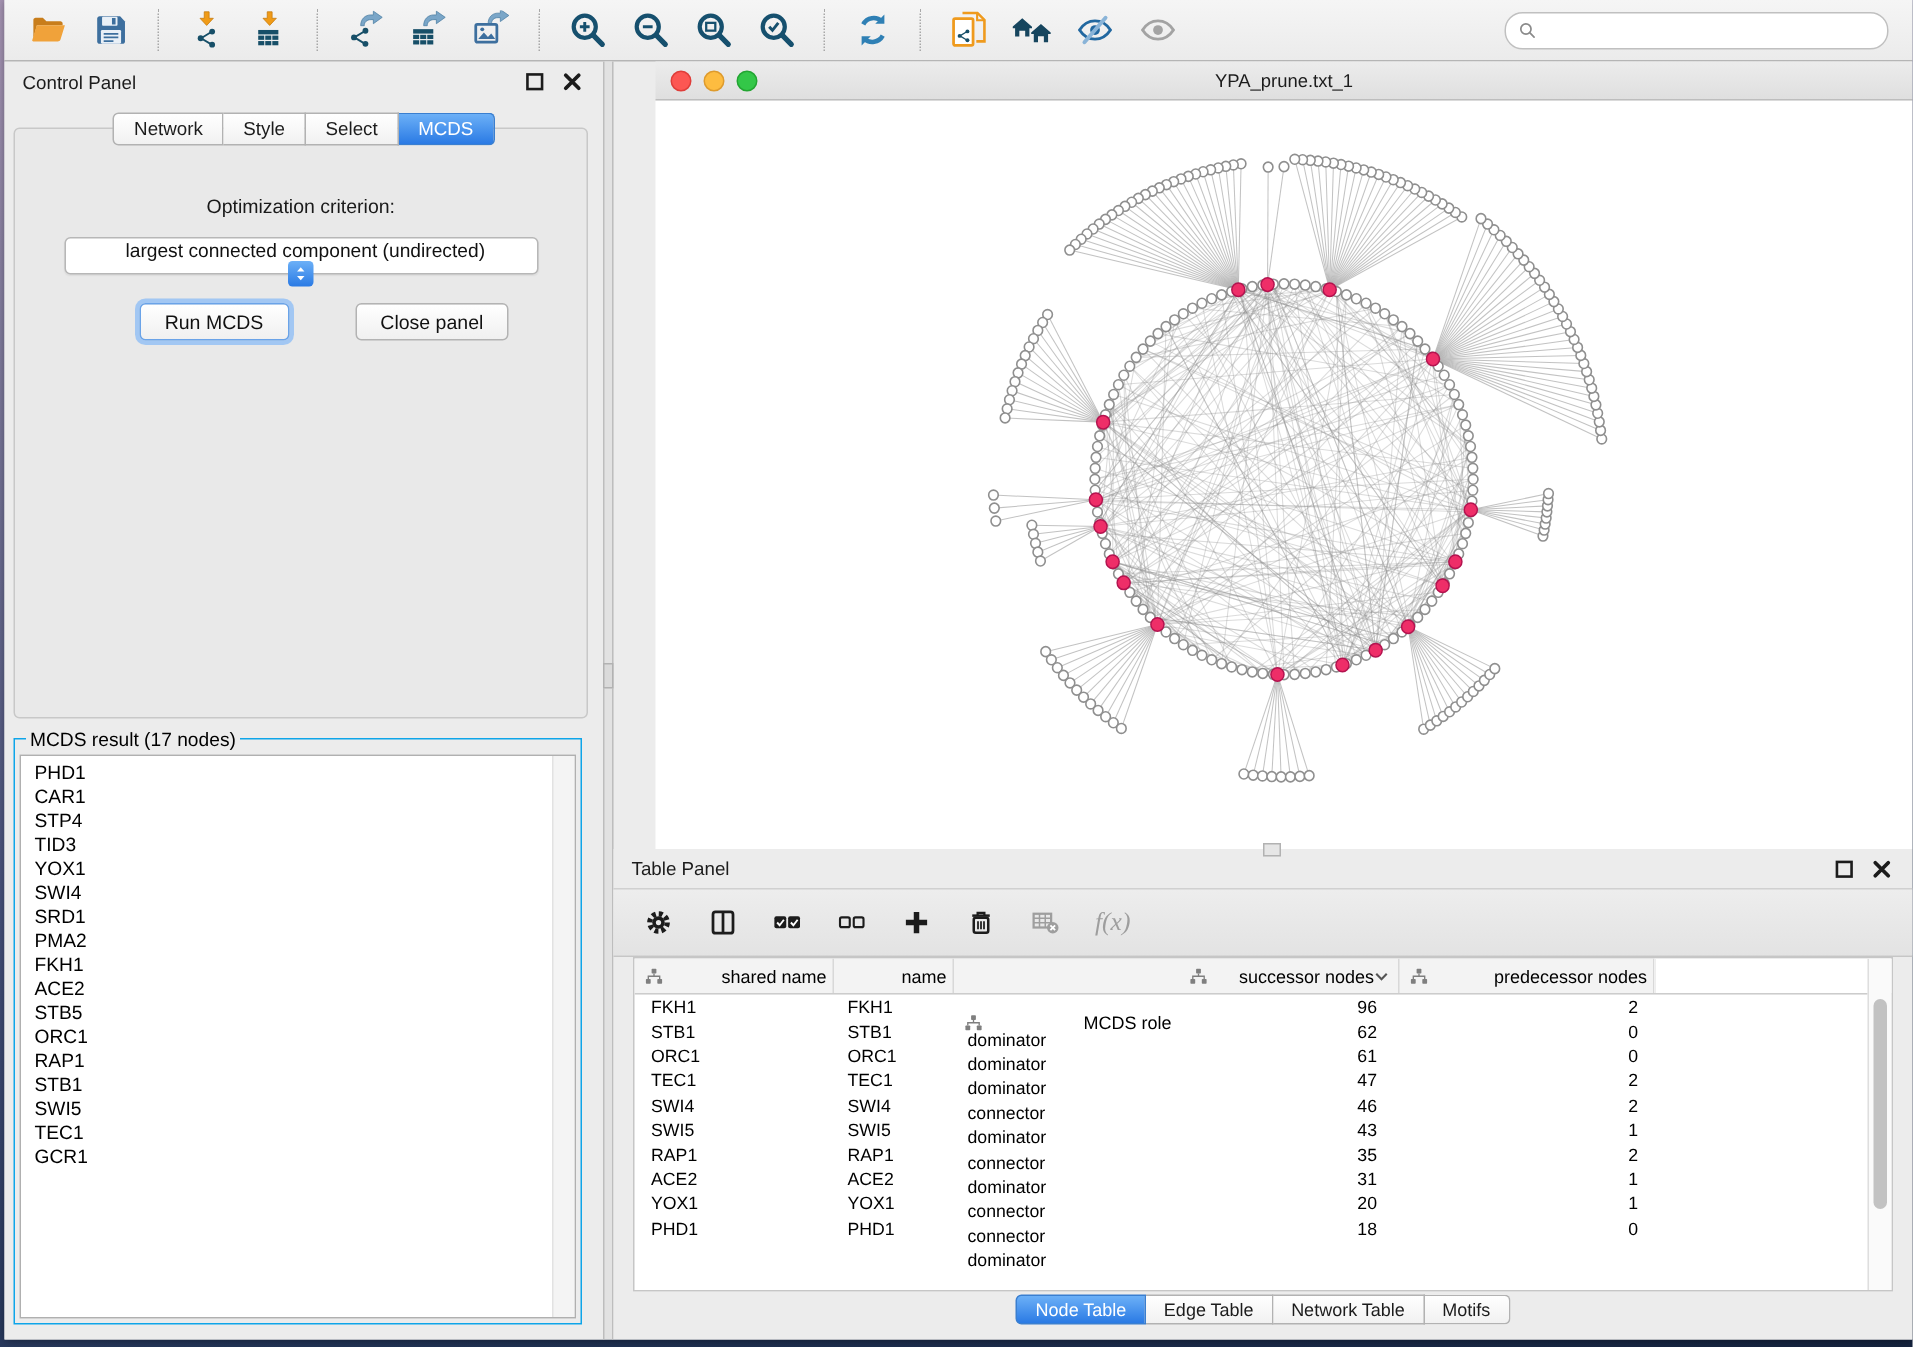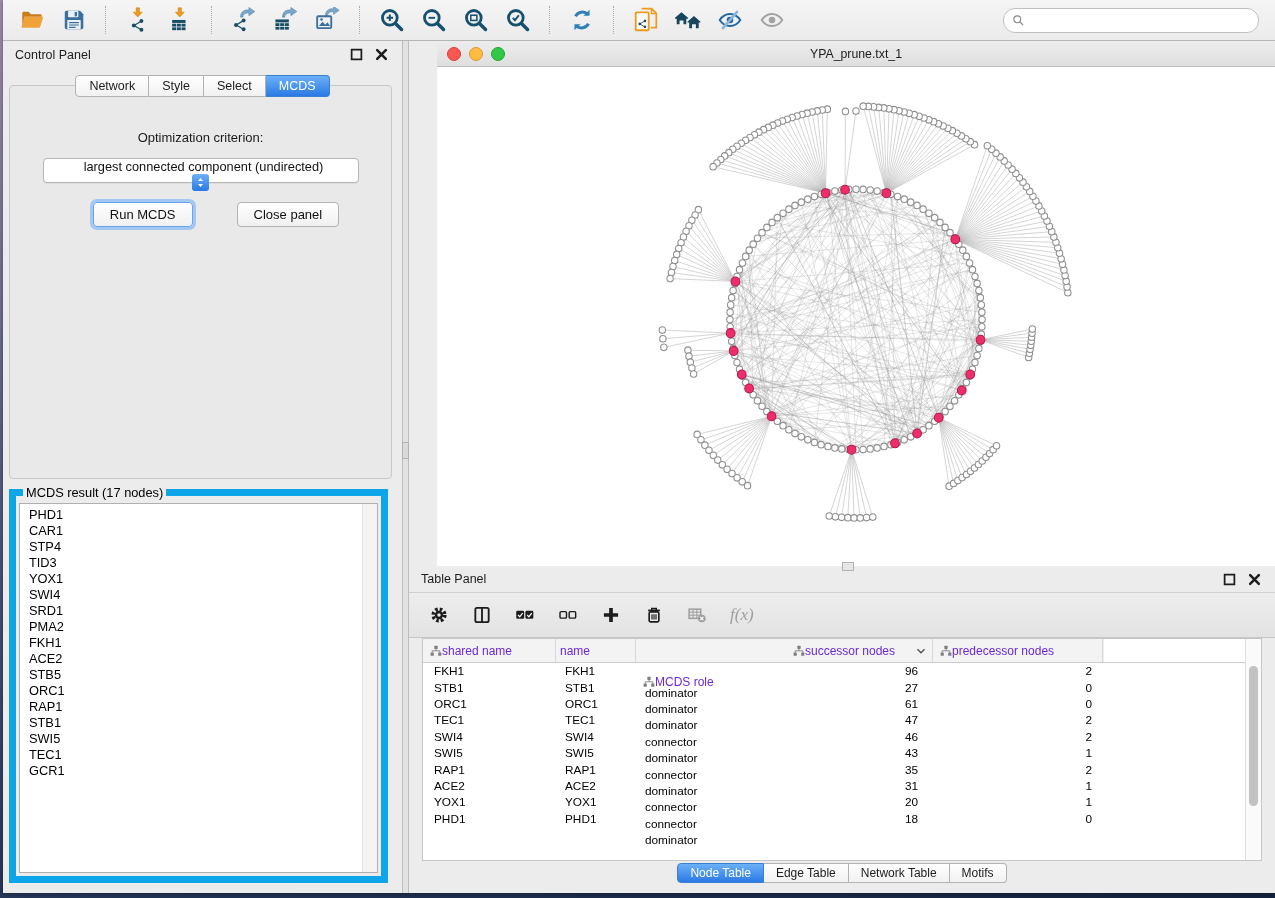--- a/index.html
+++ b/index.html
@@ -66,21 +66,21 @@
   }
   .select-stepper svg{width:100%;height:100%;display:block;}
   .btn-row{display:flex;justify-content:center;gap:13px;margin-top:19px;}
   .mac-btn{
     font-family:"Liberation Sans",sans-serif;font-size:13px;color:#111;
     background:linear-gradient(#ffffff,#f0f0f0);border:1px solid #b3b3b3;border-radius:4px;
     padding:4px 16px;cursor:pointer;margin-left:31px;
   }
   .mac-btn.focused{box-shadow:0 0 0 3px rgba(115,176,250,.6);border-color:#6aa3e8;}
   .result-box{
-    flex:1;margin:6px 14px 10px 6px;border:7px solid #0ea5e9;padding:3px;min-height:0;
+    flex:1;margin:6px 14px 10px 6px;border:1px solid #0ea5e9;padding:3px;min-height:0;
     display:flex;flex-direction:column;background:#ececec;
   }
   .result-box legend{font-size:12.8px;padding:0 3px;margin-left:4px;}
   .result-list{flex:1;background:#fff;border:1px solid #b0b0b0;position:relative;overflow:hidden;}
   .list-items{position:absolute;left:0;top:3px;right:15px;}
   .list-item{font-size:12.8px;line-height:16px;padding-left:9px;color:#000;cursor:default;}
   .list-track{position:absolute;right:0;top:0;bottom:0;width:14px;background:#f4f4f4;border-left:1px solid #e2e2e2;}
   
   .v-splitter{width:5px;flex:0 0 5px;background:#e2e2e2;border-left:1px solid #bdbdbd;border-right:1px solid #bdbdbd;position:relative;cursor:col-resize;}
   .v-splitter .grip{position:absolute;top:401px;left:-1px;width:5px;height:15px;background:#dadada;border:1px solid #b2b2b2;}
@@ -108,21 +108,21 @@
   }
   .tpt-btn{width:28px;height:30px;border:none;background:transparent;padding:4px;cursor:pointer;}
   .tpt-btn .icon{width:20px;height:20px;}
   .tpt-btn.disabled{cursor:default;}
   .fx{font-family:"Liberation Serif",serif;font-style:italic;font-size:17px;color:#1c1c1c;}
   .fx.dis{color:#9e9e9e;margin-top:22px;}
   .tp-table{flex:1;margin:0 13px;border:1px solid #c6c6c6;background:#fff;position:relative;min-height:0;overflow:hidden;}
   .t-header{display:flex;height:23px;border-bottom:1px solid #cccccc;background:#f3f3f3;}
   .th{display:flex;align-items:center;border-right:1px solid #d8d8d8;padding:0 4px;box-sizing:border-box;cursor:pointer;}
   .th .tree{width:12px;height:12px;flex:0 0 12px;margin-left:3px;}
-  .th-label{flex:1;text-align:left;font-size:12px;color:#6d28d9;white-space:nowrap;overflow:hidden;}
+  .th-label{flex:1;text-align:right;font-size:12px;color:#000000;white-space:nowrap;overflow:hidden;}
   .th .sort{width:10px;height:10px;flex:0 0 10px;margin-right:2px;}
   .c1{width:133px;flex:0 0 133px;}
   .c2{width:80px;flex:0 0 80px;}
   .c3{width:150px;flex:0 0 150px;margin-top:43px;}
   .c4{width:147px;flex:0 0 147px;}
   .c5{width:170px;flex:0 0 170px;}
   .t-filler{flex:1;background:#fff;border-left:1px solid #eee;}
   .t-body{position:absolute;left:0;right:16px;top:24px;bottom:0;overflow:hidden;}
   .t-row{display:flex;height:16.4px;align-items:center;}
   .td{font-size:11.8px;color:#000;box-sizing:border-box;white-space:nowrap;}
@@ -1310,21 +1310,21 @@
                 <span class="td c1">FKH1</span>
                 <span class="td c2">FKH1</span>
                 <span class="td c3">dominator</span>
                 <span class="td c4 num">96</span>
                 <span class="td c5 num">2</span>
               </div>
               <div class="t-row">
                 <span class="td c1">STB1</span>
                 <span class="td c2">STB1</span>
                 <span class="td c3">dominator</span>
-                <span class="td c4 num">27</span>
+                <span class="td c4 num">62</span>
                 <span class="td c5 num">0</span>
               </div>
               <div class="t-row">
                 <span class="td c1">ORC1</span>
                 <span class="td c2">ORC1</span>
                 <span class="td c3">dominator</span>
                 <span class="td c4 num">61</span>
                 <span class="td c5 num">0</span>
               </div>
               <div class="t-row">

